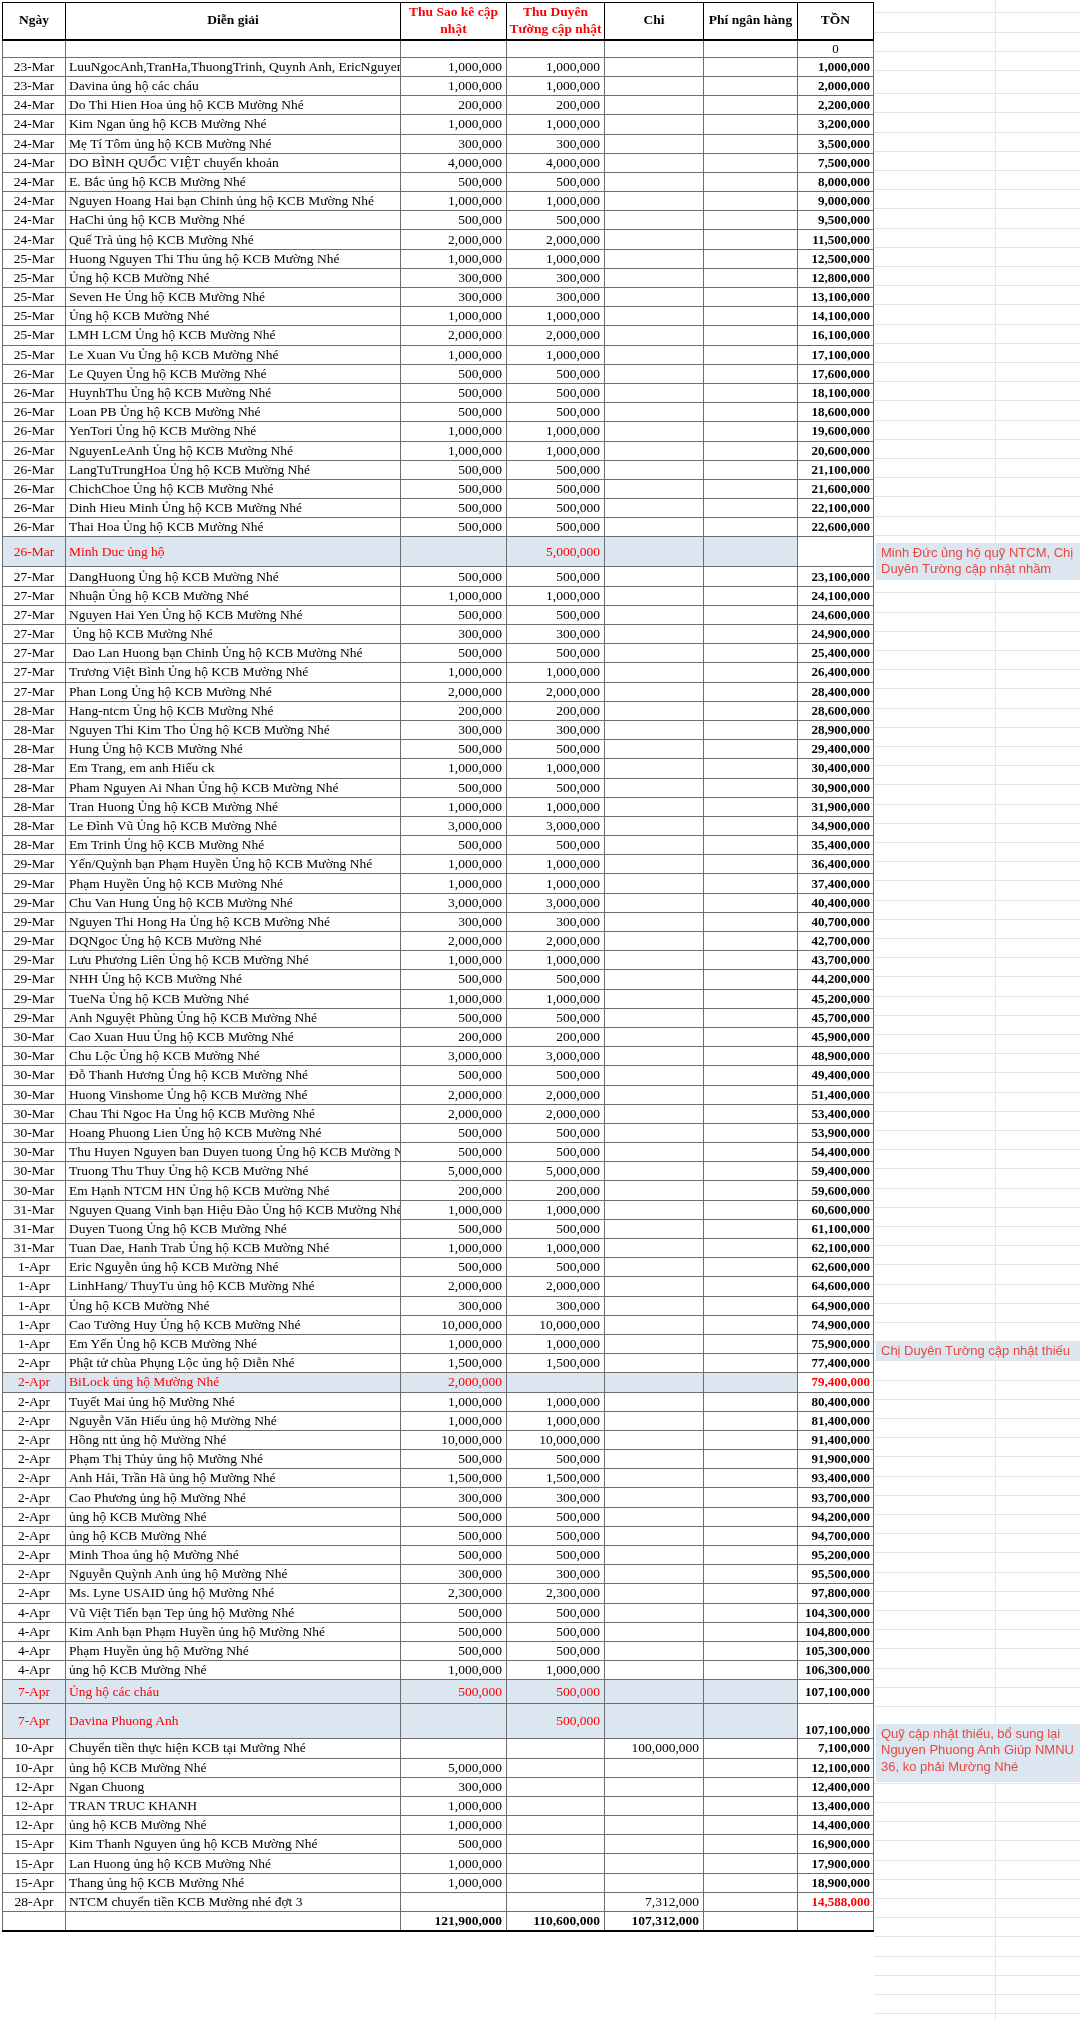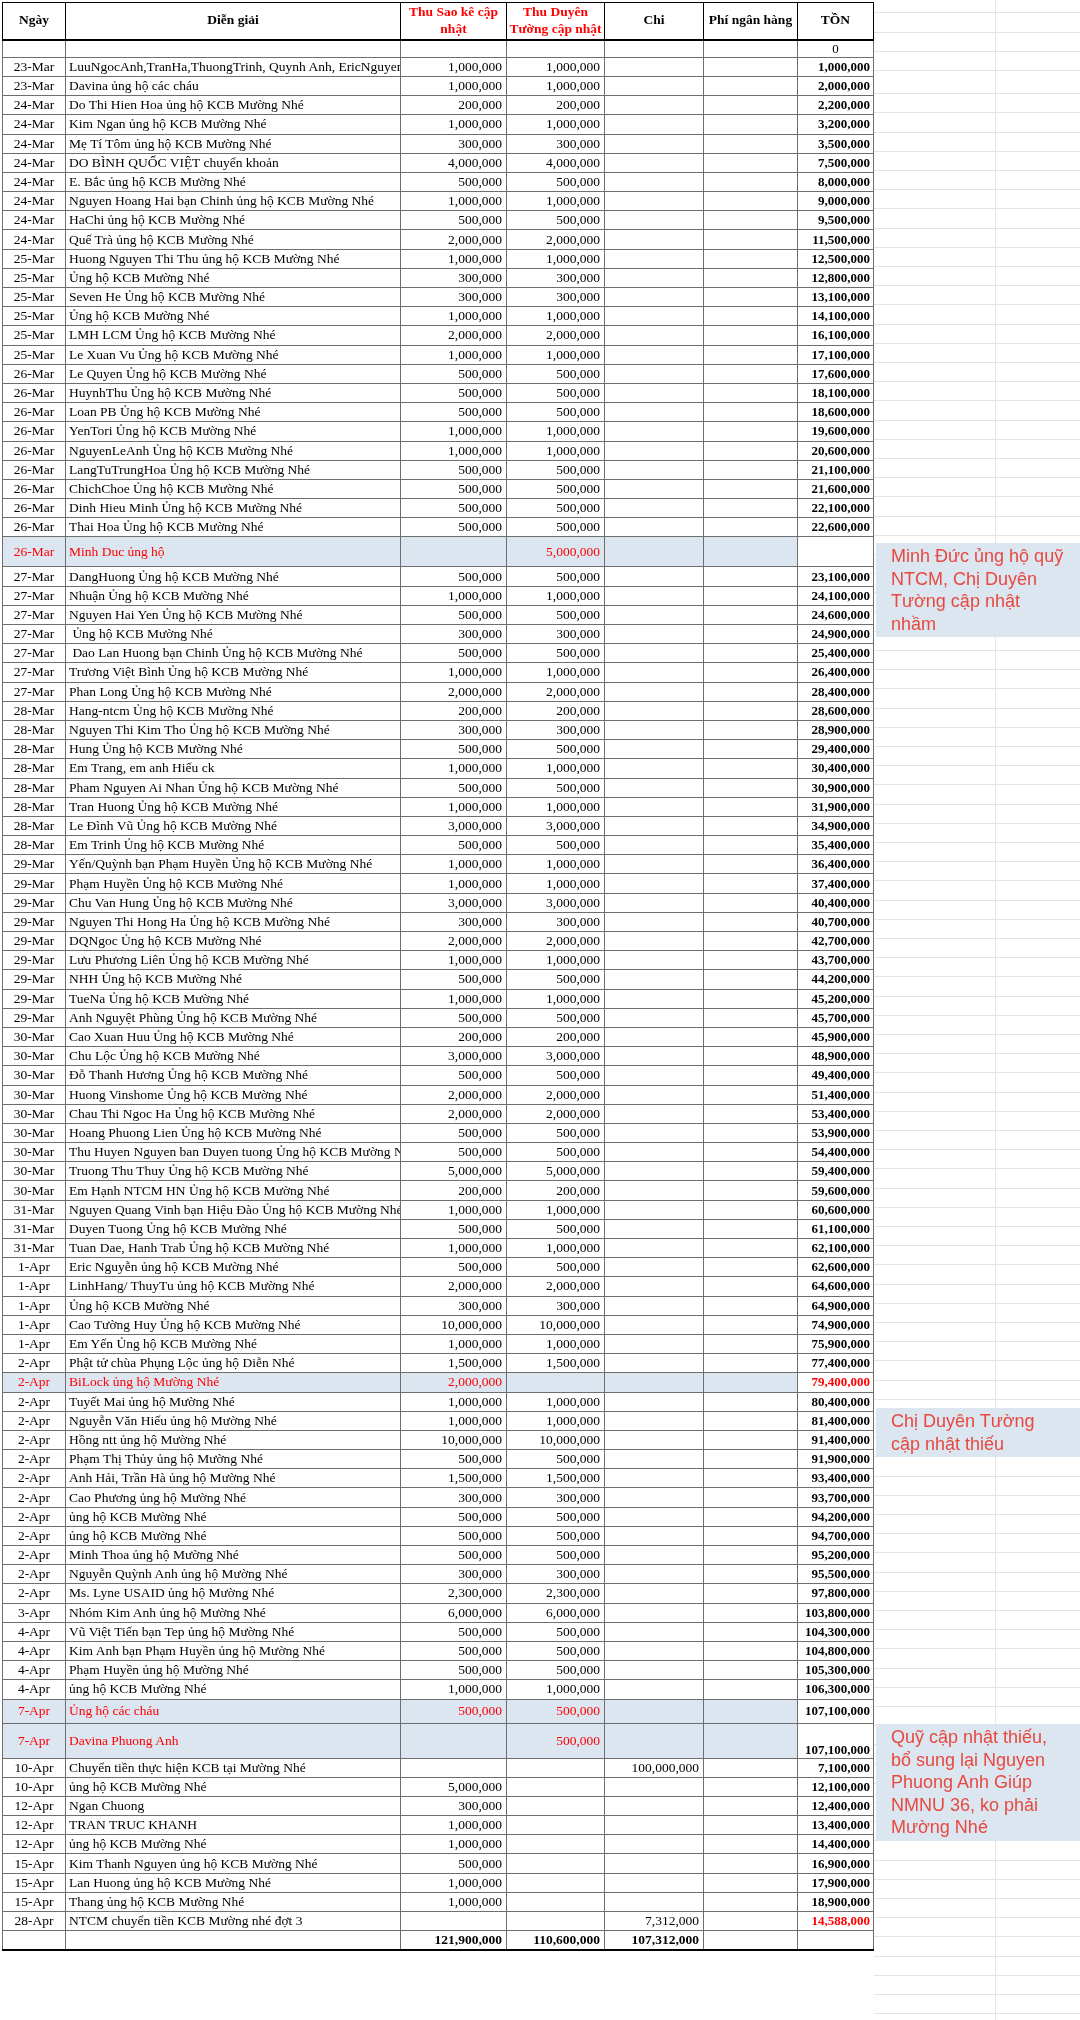--- a/index.html
+++ b/index.html
@@ -23,22 +23,22 @@
   td.desc{text-align:left;}
   td.amount{text-align:right;padding-right:4px;}
   td.ton{text-align:right;font-weight:bold;font-size:13px;padding-right:3px;}
   td.hlc{background:#dce6f1;color:#ff0000;}
   td.redton{color:#ff0000;}
   tr.zero{height:16px;}
   td.zeroton{text-align:center;font-weight:normal;font-size:13px;}
   tr.totals{height:19px;}
   tr.totals td{font-weight:bold;font-size:13.5px;border-top:1.5px solid #000;border-bottom:2px solid #000;}
   .ann{position:absolute;left:876px;width:204px;box-sizing:border-box;background:#dce6f1;
-     color:#e8483e;font-family:"Liberation Sans","DejaVu Sans",sans-serif;font-size:18px;
-     line-height:1.25;padding:2px 15px;}
+     color:#e8483e;font-family:"Liberation Sans","DejaVu Sans",sans-serif;font-size:13px;
+     line-height:1.25;padding:2px 5px;}
 </style>
 </head>
 <body>
 
 <div class="grid-area"></div>
 <div class="vline"></div>
 
 <table class="ledger">
   <colgroup>
     <col style="width:63px">
@@ -786,29 +786,20 @@
       <tr class="data-row">
         <td class="date">2-Apr</td>
         <td class="desc">Ms. Lyne USAID ủng hộ Mường Nhé</td>
         <td class="amount">2,300,000</td>
         <td class="amount">2,300,000</td>
         <td class="amount"></td>
         <td class="amount"></td>
         <td class="ton">97,800,000</td>
       </tr>
       <tr class="data-row">
-        <td class="date">3-Apr</td>
-        <td class="desc">Nhóm Kim Anh ủng hộ Mường Nhé</td>
-        <td class="amount">6,000,000</td>
-        <td class="amount">6,000,000</td>
-        <td class="amount"></td>
-        <td class="amount"></td>
-        <td class="ton">103,800,000</td>
-      </tr>
-      <tr class="data-row">
         <td class="date">4-Apr</td>
         <td class="desc">Vũ Việt Tiến bạn Tep ủng hộ Mường Nhé</td>
         <td class="amount">500,000</td>
         <td class="amount">500,000</td>
         <td class="amount"></td>
         <td class="amount"></td>
         <td class="ton">104,300,000</td>
       </tr>
       <tr class="data-row">
         <td class="date">4-Apr</td>
@@ -944,14 +935,14 @@
       <td class="amount">121,900,000</td>
       <td class="amount">110,600,000</td>
       <td class="amount">107,312,000</td>
       <td class="amount"></td>
       <td class="ton"></td>
     </tr>
   </tbody>
 </table>
 
 <div class="ann" style="top: 543px; min-height: 29px;">Minh Đức ủng hộ quỹ NTCM, Chị Duyên Tường cập nhật nhầm</div>
-<div class="ann" style="top: 1408px; min-height: 18px;">Chị Duyên Tường cập nhật thiếu</div>
+<div class="ann" style="top: 1341px; min-height: 18px;">Chị Duyên Tường cập nhật thiếu</div>
 <div class="ann" style="top: 1724px; min-height: 58px;">Quỹ cập nhật thiếu, bổ sung lại Nguyen Phuong Anh Giúp NMNU 36, ko phải Mường Nhé</div>
 
 </body></html>

